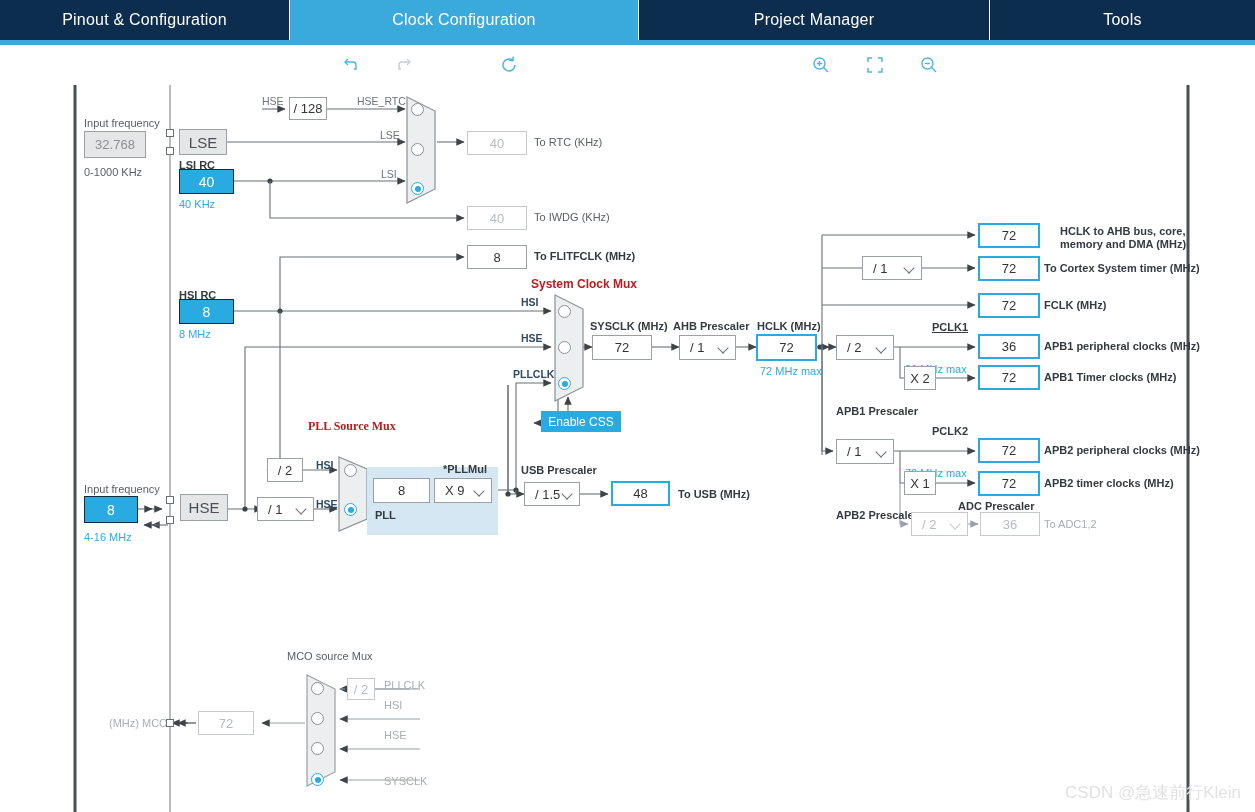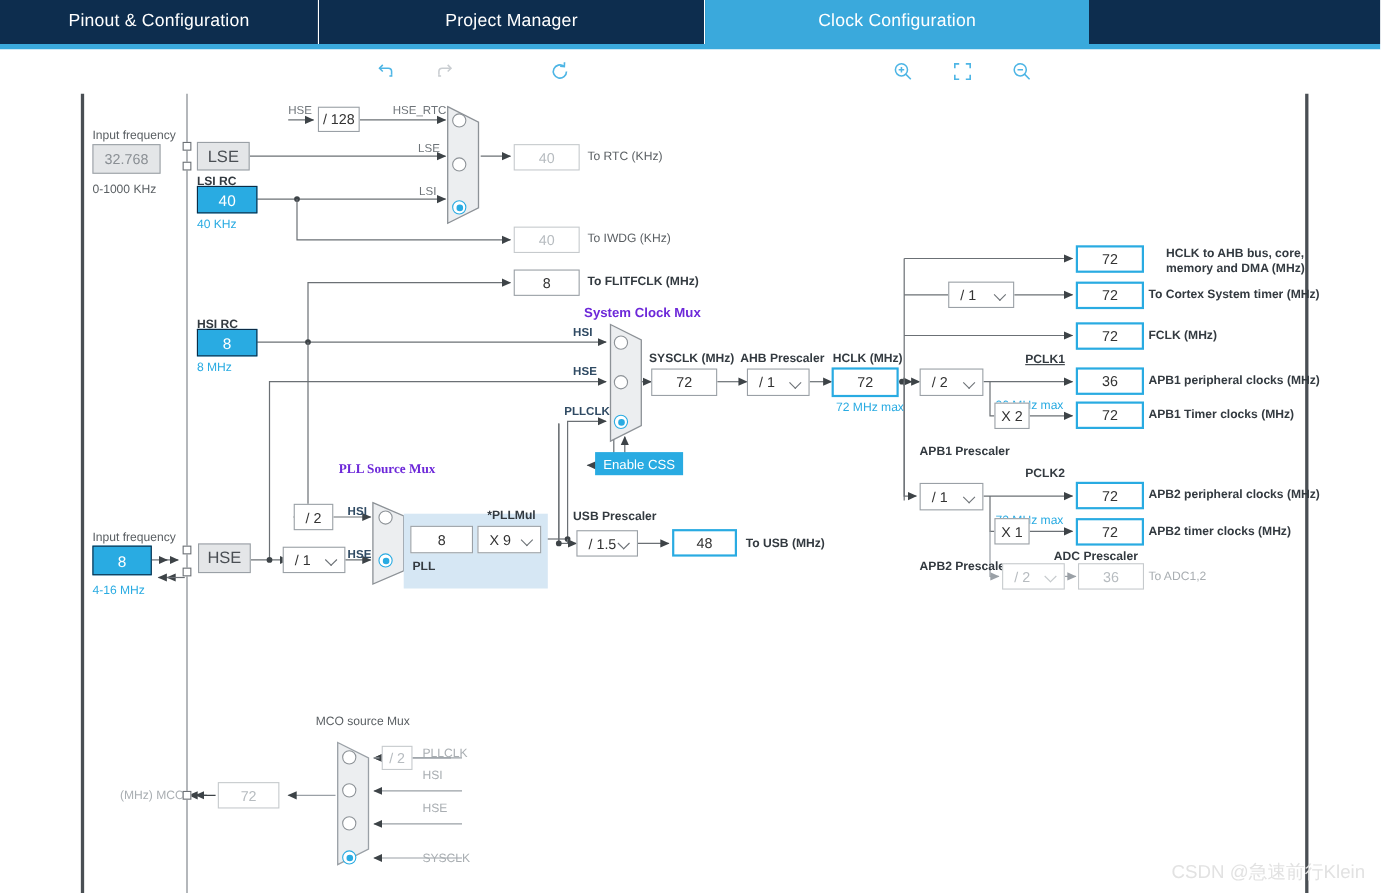--- a/index.html
+++ b/index.html
@@ -144,21 +144,21 @@
   .lbl {
     position: absolute;
     font-size: 11px;
     color: #5a5f63;
     white-space: nowrap;
   }
   .lbl.dark { color: #333a40; font-weight: bold; font-size: 11px; }
   .lbl.blue { color: #29abe2; }
   .lbl.sig  { color: #6d7378; font-size: 10.5px; }
   .lbl.sigb { color: #2f4a63; font-size: 10.5px; font-weight: bold; }
-  .lbl.big  { color: #6d28d9; font-size: 12px; font-weight: bold; }
+  .lbl.big  { color: #b91c1c; font-size: 12px; font-weight: bold; }
   .lbl.gray { color: #a9aeb2; }
 
   
   #pll-panel {
     position: absolute;
     background: #d6e7f4;
     border: none;
   }
 
   
@@ -201,25 +201,28 @@
 </style>
 </head>
 <body>
 
 <div id="app">
 
   <div id="tabbar">
     <div class="tab" style="width:290px">
       <span>Pinout &amp; Configuration</span>
     </div>
+    <div class="tab active" style="width:349px">
+      <span>Clock Configuration</span>
+    </div>
     <div class="tab" style="width:351px">
       <span>Project Manager</span>
     </div>
-    <div class="tab active" style="width:349px">
-      <span>Clock Configuration</span>
+    <div class="tab" style="width:265px">
+      <span>Tools</span>
     </div>
   </div>
   <div id="tabbar-underline"></div>
 
   <div id="toolbar">
 
     <div class="tool" style="left:338px; width:24px;">
       <svg width="20" height="20" viewBox="0 0 20 20" fill="none" stroke="#4db5e5" stroke-width="1.4">
         <path d="M5 7 H13 a3 3 0 0 1 3 3 v3"></path>
         <polyline points="8,4 5,7 8,10"></polyline>

